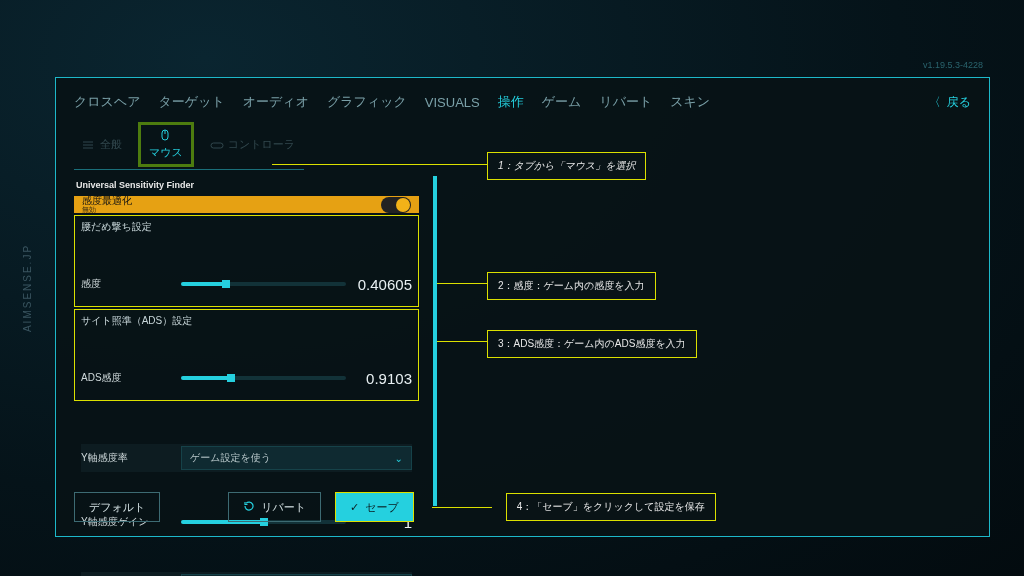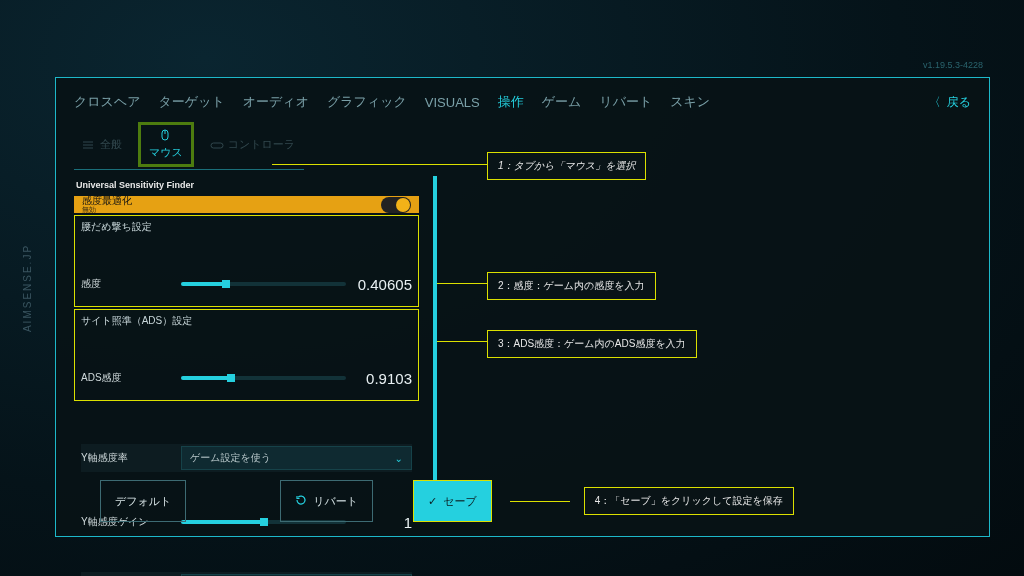--- a/index.html
+++ b/index.html
@@ -95,24 +95,24 @@
     padding: 6px 10px; font-size:10px; color:#e8e8e8;
     background: rgba(20,25,28,.2);
     white-space: nowrap;
   }
   .leader { position:absolute; height:1px; background:#dbe000; }
   .buttons {
     position:absolute; left:18px; bottom:14px;
     display:flex; gap:14px; align-items:center;
   }
   .btn {
-    height:42px; padding:0 14px;
+    height:30px; padding:0 14px;
     display:flex; align-items:center; gap:6px;
     font-size:11px; color:#d6e3e5;
-    border:1px solid #3d6b73; background:transparent;margin-left:26px;
+    border:1px solid #3d6b73; background:transparent;
   }
   .btn.save { background:#25d0df; color:#0a1a1e; border:1px solid #dbe000; }
   .ico-reset { display:inline-block; width:12px; }
 </style>
 </head>
 <body>
 
 <div class="watermark">AIMSENSE.JP</div>
 
 <div class="window">

